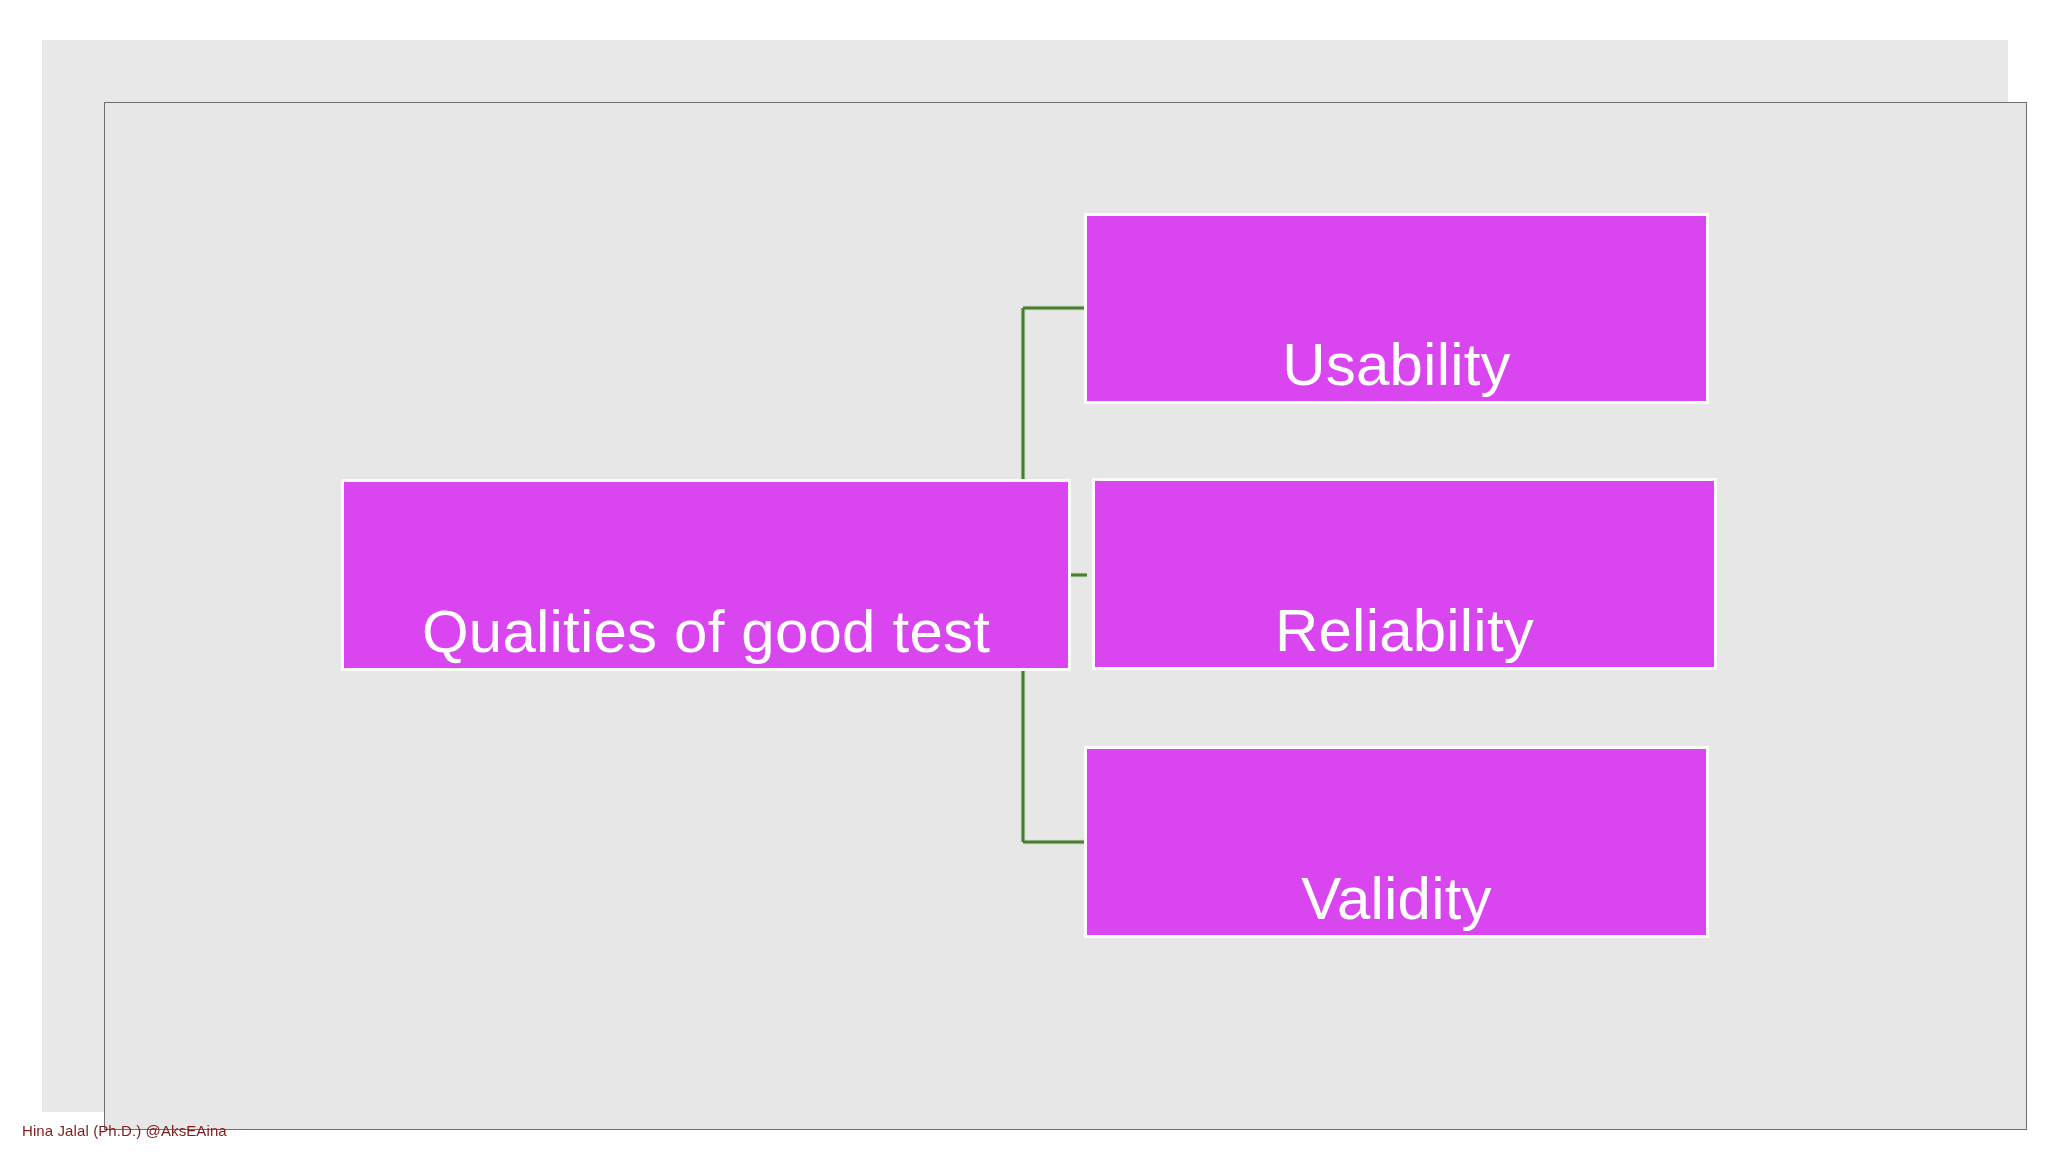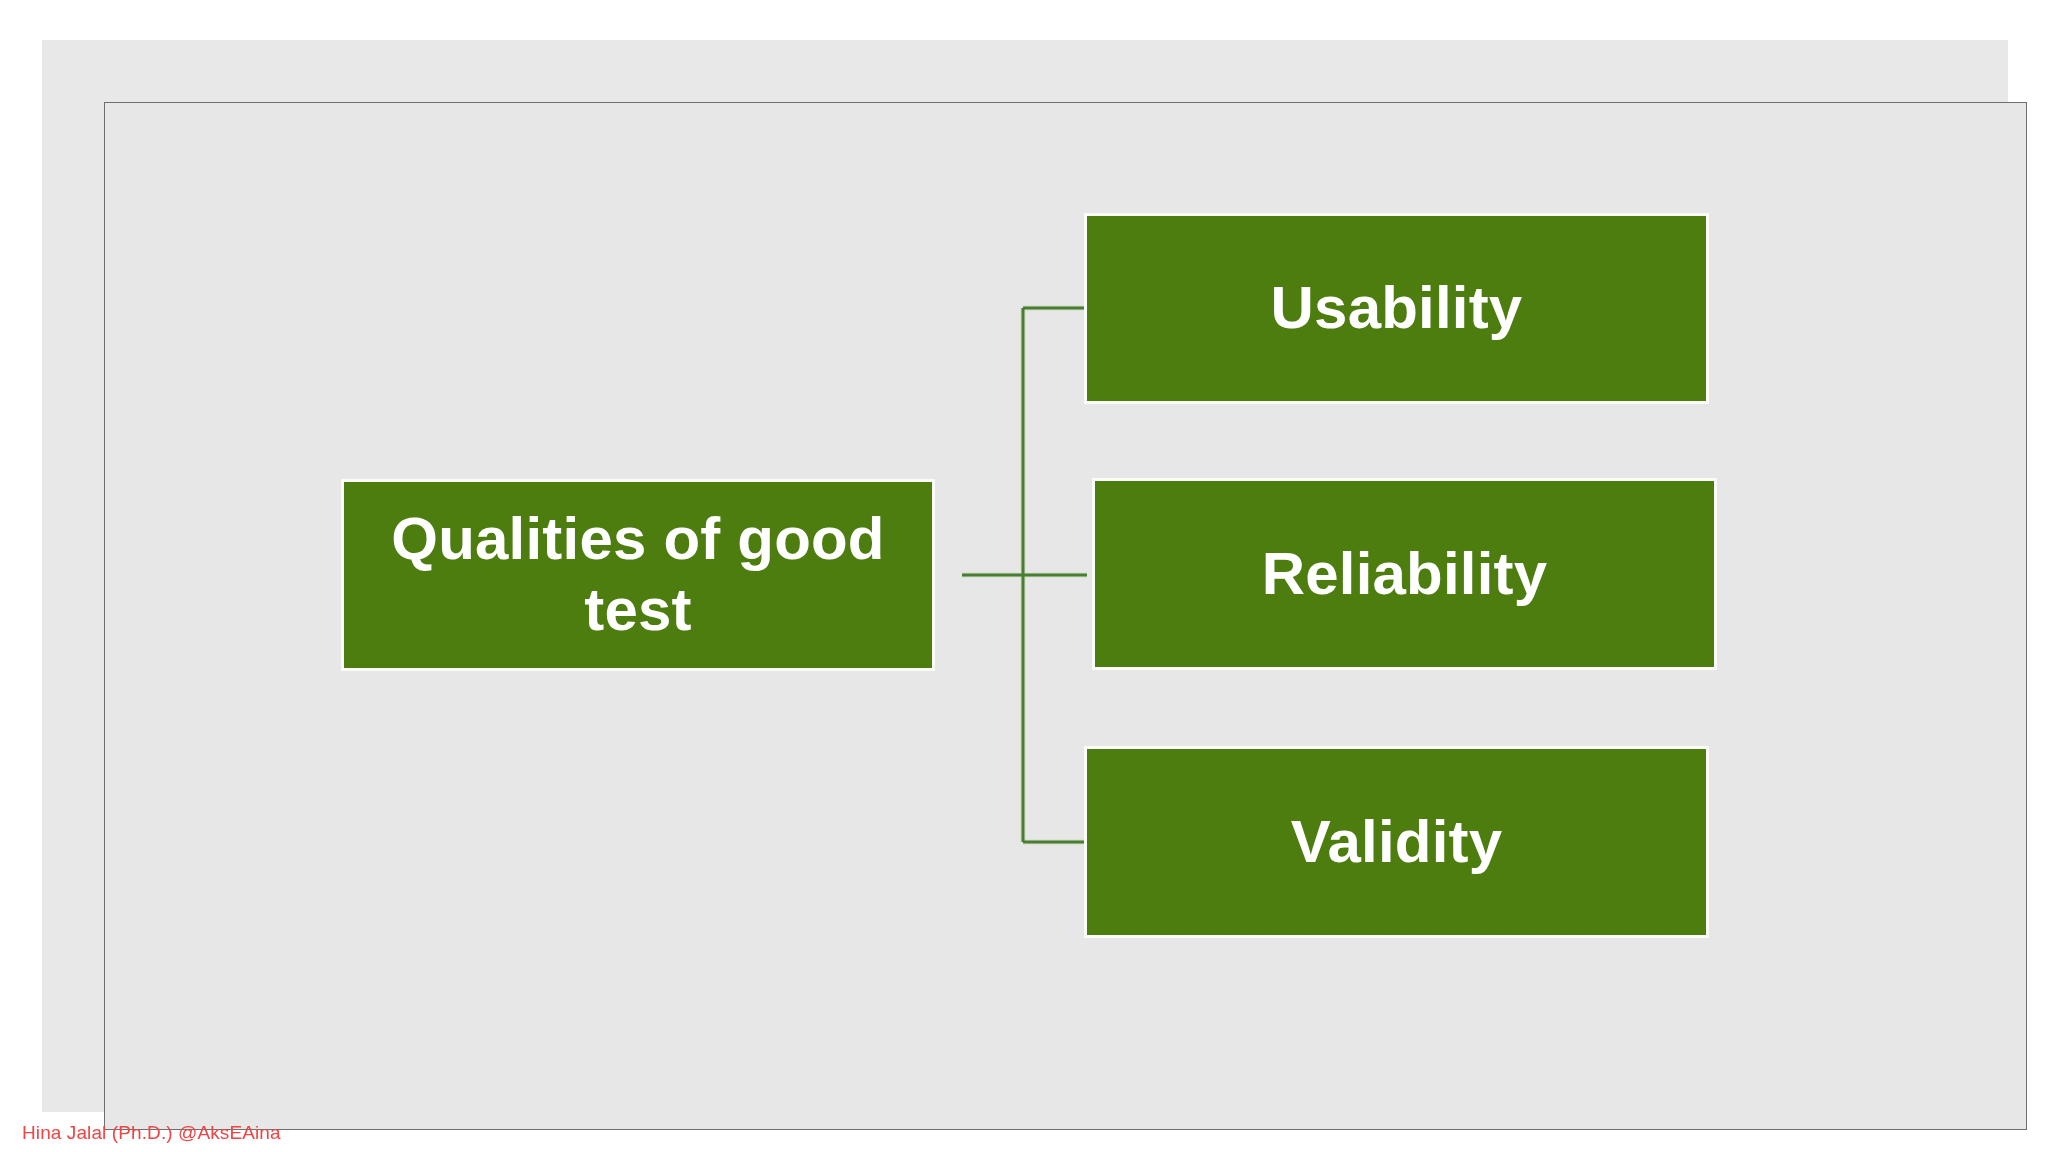--- a/index.html
+++ b/index.html
@@ -59,38 +59,38 @@
   #connector-svg {
     position: absolute;
     left: 0; top: 0;
     width: 2048px;
     height: 1152px;
   }
 
   
   .node-box {
     position: absolute;
-    background: #4d7c0f;
+    background: #d946ef;
     box-sizing: border-box;
     display: flex;
-    align-items: center;
+    align-items: flex-end;
     justify-content: center;
     text-align: center;
     color: #ffffff;
     font-family: "Liberation Sans", sans-serif;
-    font-weight: 700;
+    font-weight: 400;
     line-height: 1.18;
     letter-spacing: 0.2px;
     box-shadow: 0 0 0 3px #fbfbf7;
   }
 
   #node-root {
     left: 344px;
     top: 482px;
-    width: 588px;
+    width: 724px;
     height: 186px;
     font-size: 60px;
     padding: 0 16px;
   }
 
   #node-usability {
     left: 1087px;
     top: 216px;
     width: 619px;
     height: 185px;
@@ -118,22 +118,22 @@
     display: block;
     width: 100%;
   }
 
   
   #footer-credit {
     position: absolute;
     left: 22px;
     top: 1122px;
     font-family: "Liberation Sans", sans-serif;
-    font-size: 19px;
-    color: #ef4444;
+    font-size: 15px;
+    color: #7f1d1d;
     letter-spacing: 0.1px;
     white-space: nowrap;
   }
 </style>
 </head>
 <body>
 
 <div id="slide-canvas">
 
   <div id="slide-outer-frame">

